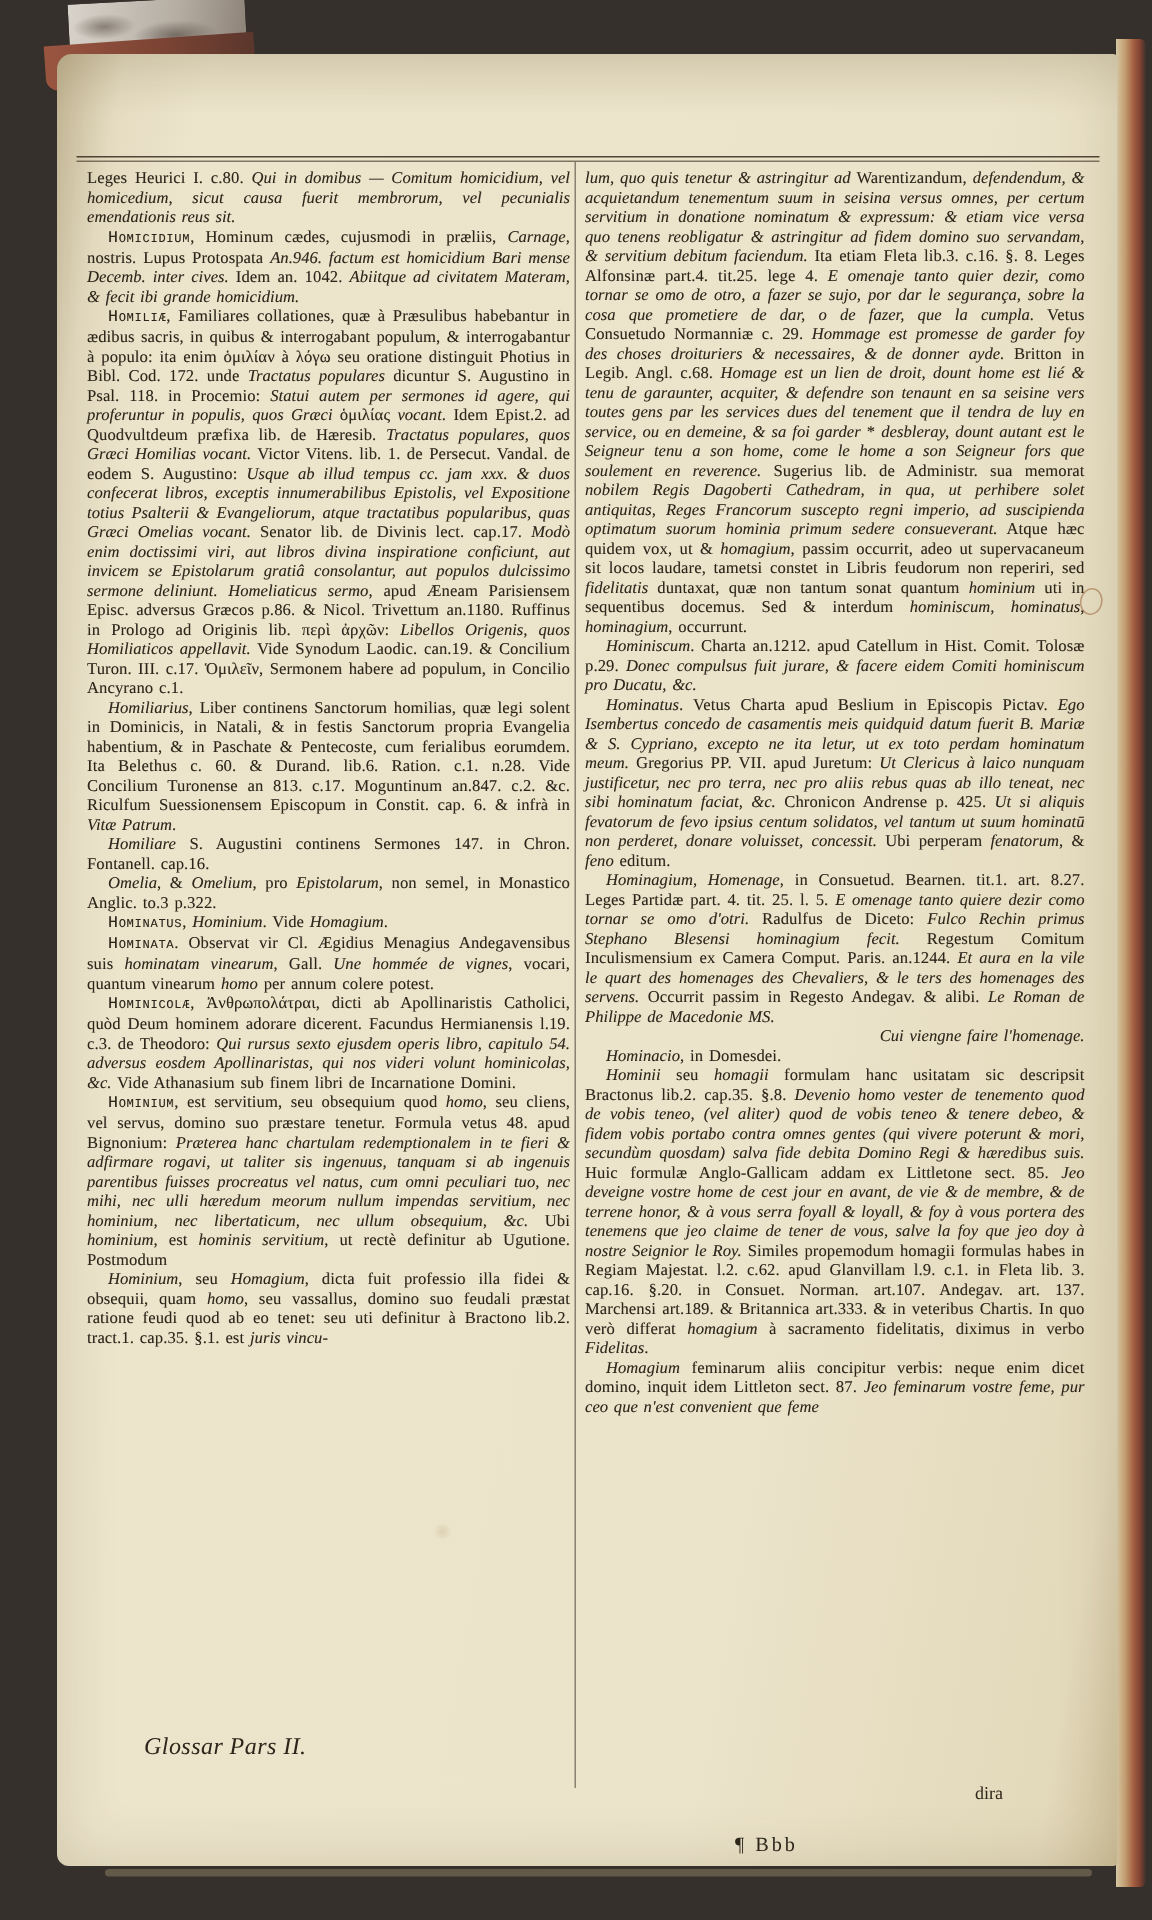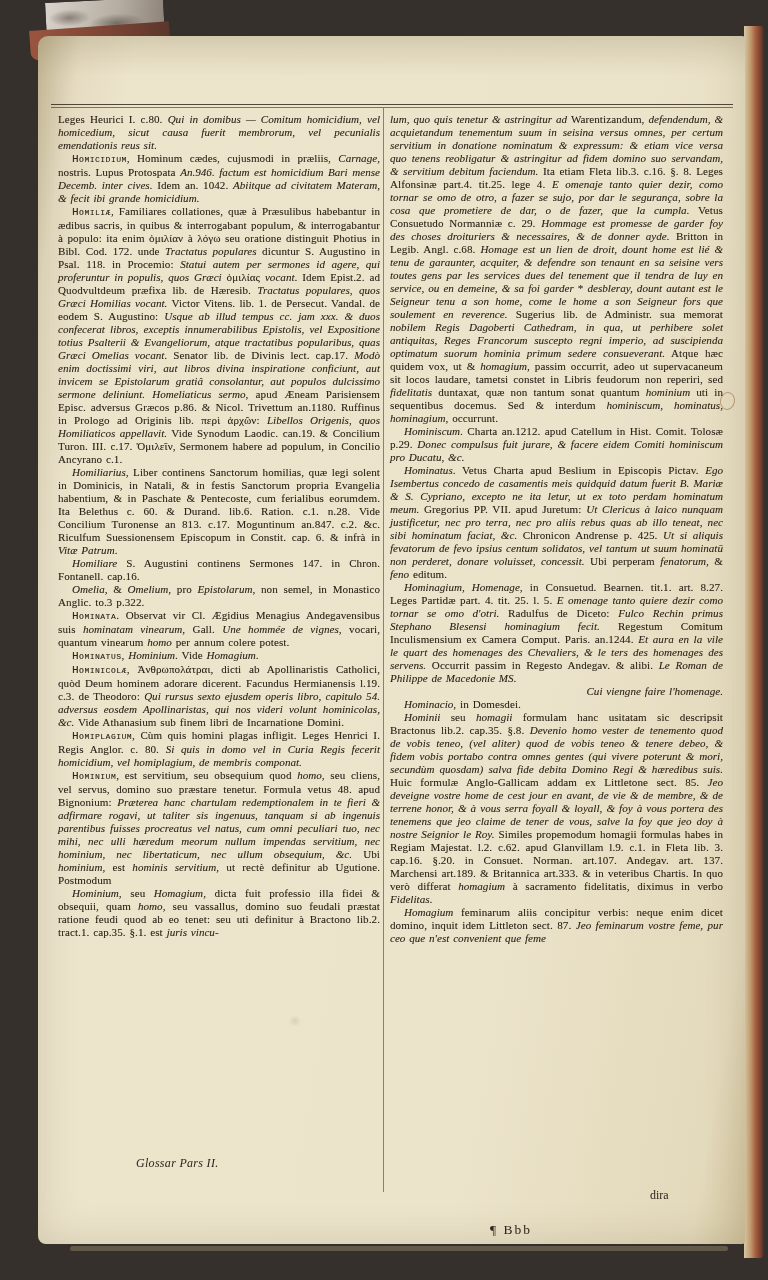--- a/index.html
+++ b/index.html
@@ -76,21 +76,21 @@
     letter-spacing:.1px;word-spacing:1px;
     text-shadow:.2px .2px 0 rgba(40,30,15,.3);
   }
   .colL{left:20px;width:322px;}
   .colR{left:352px;width:333px;}
   .col p{margin:0;}
   .col p.ind{text-indent:14px;}
   .col p.a-center{text-align:right;text-indent:0;}
   .sc{font-variant:small-caps;letter-spacing:.5px;font-family:Liberation Mono, monospace;}
   i{letter-spacing:.05px;}
-  .sig{position:absolute;left:58px;top:1120px;font-style:italic;font-size:12px;letter-spacing:.3px;margin-left:40px;}
+  .sig{position:absolute;left:58px;top:1120px;font-style:italic;font-size:16px;letter-spacing:.3px;}
   .bbb{position:absolute;left:452px;top:1150px;font-size:13.5px;letter-spacing:2px;margin-top:36px;}
   .catch{position:absolute;left:612px;top:1152px;font-size:12px;}
   .omark{
     position:absolute;left:682px;top:356px;width:13px;height:16px;
     border:1.5px solid rgba(150,90,50,.5);border-radius:50%;
     transform:rotate(12deg);
   }
   .spot{position:absolute;border-radius:50%;}
   .spot1{left:640px;top:300px;width:10px;height:8px;background:radial-gradient(circle,rgba(150,110,50,.20),transparent 70%);}
   .spot2{left:250px;top:980px;width:14px;height:10px;background:radial-gradient(circle,rgba(140,100,45,.15),transparent 70%);}
@@ -110,24 +110,23 @@
     <div class="rule"></div>
     <div class="divider"></div>
 
     <div class="col colL">
         <p class="">Leges Heurici I. c.80. <i>Qui in domibus — Comitum homicidium, vel homicedium, sicut causa fuerit membrorum, vel pecunialis emendationis reus sit.</i></p>
         <p class="ind"><span class="sc">Homicidium</span>, Hominum cædes, cujusmodi in præliis, <i>Carnage</i>, nostris. Lupus Protospata <i>An.946. factum est homicidium Bari mense Decemb. inter cives.</i> Idem an. 1042. <i>Abiitque ad civitatem Materam, &amp; fecit ibi grande homicidium.</i></p>
         <p class="ind"><span class="sc">Homiliæ</span>, Familiares collationes, quæ à Præsulibus habebantur in ædibus sacris, in quibus &amp; interrogabant populum, &amp; interrogabantur à populo: ita enim ὁμιλίαν à λόγω seu oratione distinguit Photius in Bibl. Cod. 172. unde <i>Tractatus populares</i> dicuntur S. Augustino in Psal. 118. in Procemio: <i>Statui autem per sermones id agere, qui proferuntur in populis, quos Græci</i> ὁμιλίας <i>vocant</i>. Idem Epist.2. ad Quodvultdeum præfixa lib. de Hæresib. <i>Tractatus populares, quos Græci Homilias vocant.</i> Victor Vitens. lib. 1. de Persecut. Vandal. de eodem S. Augustino: <i>Usque ab illud tempus cc. jam xxx. &amp; duos confecerat libros, exceptis innumerabilibus Epistolis, vel Expositione totius Psalterii &amp; Evangeliorum, atque tractatibus popularibus, quas Græci Omelias vocant.</i> Senator lib. de Divinis lect. cap.17. <i>Modò enim doctissimi viri, aut libros divina inspiratione conficiunt, aut invicem se Epistolarum gratiâ consolantur, aut populos dulcissimo sermone deliniunt. Homeliaticus sermo</i>, apud Æneam Parisiensem Episc. adversus Græcos p.86. &amp; Nicol. Trivettum an.1180. Ruffinus in Prologo ad Originis lib. περὶ ἀρχῶν: <i>Libellos Origenis, quos Homiliaticos appellavit.</i> Vide Synodum Laodic. can.19. &amp; Concilium Turon. III. c.17. Ὁμιλεῖν, Sermonem habere ad populum, in Concilio Ancyrano c.1.</p>
         <p class="ind"><i>Homiliarius</i>, Liber continens Sanctorum homilias, quæ legi solent in Dominicis, in Natali, &amp; in festis Sanctorum propria Evangelia habentium, &amp; in Paschate &amp; Pentecoste, cum ferialibus eorumdem. Ita Belethus c. 60. &amp; Durand. lib.6. Ration. c.1. n.28. Vide Concilium Turonense an 813. c.17. Moguntinum an.847. c.2. &amp;c. Riculfum Suessionensem Episcopum in Constit. cap. 6. &amp; infrà in <i>Vitæ Patrum</i>.</p>
         <p class="ind"><i>Homiliare</i> S. Augustini continens Sermones 147. in Chron. Fontanell. cap.16.</p>
         <p class="ind"><i>Omelia</i>, &amp; <i>Omelium</i>, pro <i>Epistolarum</i>, non semel, in Monastico Anglic. to.3 p.322.</p>
+        <p class="ind"><span class="sc">Hominatus</span>, <i>Hominium</i>. Vide <i>Homagium</i>.</p>
         <p class="ind"><span class="sc">Hominata</span>. Observat vir Cl. Ægidius Menagius Andegavensibus suis <i>hominatam vinearum</i>, Gall. <i>Une hommée de vignes</i>, vocari, quantum vinearum <i>homo</i> per annum colere potest.</p>
-        <p class="ind"><span class="sc">Hominatus</span>, <i>Hominium</i>. Vide <i>Homagium</i>.</p>
         <p class="ind"><span class="sc">Hominicolæ</span>, Ἀνθρωπολάτραι, dicti ab Apollinaristis Catholici, quòd Deum hominem adorare dicerent. Facundus Hermianensis l.19. c.3. de Theodoro: <i>Qui rursus sexto ejusdem operis libro, capitulo 54. adversus eosdem Apollinaristas, qui nos videri volunt hominicolas, &amp;c.</i> Vide Athanasium sub finem libri de Incarnatione Domini.</p>
-        <p class="ind"><span class="sc">Homiplagium</span>, Cùm quis homini plagas infligit. Leges Henrici I. Regis Anglor. c. 80. <i>Si quis in domo vel in Curia Regis fecerit homicidium, vel homiplagium, de membris componat.</i></p>
         <p class="ind"><span class="sc">Hominium</span>, est servitium, seu obsequium quod <i>homo</i>, seu cliens, vel servus, domino suo præstare tenetur. Formula vetus 48. apud Bignonium: <i>Præterea hanc chartulam redemptionalem in te fieri &amp; adfirmare rogavi, ut taliter sis ingenuus, tanquam si ab ingenuis parentibus fuisses procreatus vel natus, cum omni peculiari tuo, nec mihi, nec ulli hæredum meorum nullum impendas servitium, nec hominium, nec libertaticum, nec ullum obsequium, &amp;c.</i> Ubi <i>hominium</i>, est <i>hominis servitium</i>, ut rectè definitur ab Ugutione. Postmodum</p>
         <p class="ind"><i>Hominium</i>, seu <i>Homagium</i>, dicta fuit professio illa fidei &amp; obsequii, quam <i>homo</i>, seu vassallus, domino suo feudali præstat ratione feudi quod ab eo tenet: seu uti definitur à Bractono lib.2. tract.1. cap.35. §.1. est <i>juris vincu-</i></p>
       </div>
     <div class="col colR">
         <p class=""><i>lum, quo quis tenetur &amp; astringitur ad</i> Warentizandum, <i>defendendum, &amp; acquietandum tenementum suum in seisina versus omnes, per certum servitium in donatione nominatum &amp; expressum: &amp; etiam vice versa quo tenens reobligatur &amp; astringitur ad fidem domino suo servandam, &amp; servitium debitum faciendum.</i> Ita etiam Fleta lib.3. c.16. §. 8. Leges Alfonsinæ part.4. tit.25. lege 4. <i>E omenaje tanto quier dezir, como tornar se omo de otro, a fazer se sujo, por dar le segurança, sobre la cosa que prometiere de dar, o de fazer, que la cumpla.</i> Vetus Consuetudo Normanniæ c. 29. <i>Hommage est promesse de garder foy des choses droituriers &amp; necessaires, &amp; de donner ayde.</i> Britton in Legib. Angl. c.68. <i>Homage est un lien de droit, dount home est lié &amp; tenu de garaunter, acquiter, &amp; defendre son tenaunt en sa seisine vers toutes gens par les services dues del tenement que il tendra de luy en service, ou en demeine, &amp; sa foi garder</i> * <i>desbleray, dount autant est le Seigneur tenu a son home, come le home a son Seigneur fors que soulement en reverence.</i> Sugerius lib. de Administr. sua memorat <i>nobilem Regis Dagoberti Cathedram, in qua, ut perhibere solet antiquitas, Reges Francorum suscepto regni imperio, ad suscipienda optimatum suorum hominia primum sedere consueverant.</i> Atque hæc quidem vox, ut &amp; <i>homagium</i>, passim occurrit, adeo ut supervacaneum sit locos laudare, tametsi constet in Libris feudorum non reperiri, sed <i>fidelitatis</i> duntaxat, quæ non tantum sonat quantum <i>hominium</i> uti in sequentibus docemus. Sed &amp; interdum <i>hominiscum, hominatus, hominagium</i>, occurrunt.</p>
         <p class="ind"><i>Hominiscum</i>. Charta an.1212. apud Catellum in Hist. Comit. Tolosæ p.29. <i>Donec compulsus fuit jurare, &amp; facere eidem Comiti hominiscum pro Ducatu, &amp;c.</i></p>
         <p class="ind"><i>Hominatus</i>. Vetus Charta apud Beslium in Episcopis Pictav. <i>Ego Isembertus concedo de casamentis meis quidquid datum fuerit B. Mariæ &amp; S. Cypriano, excepto ne ita letur, ut ex toto perdam hominatum meum.</i> Gregorius PP. VII. apud Juretum: <i>Ut Clericus à laico nunquam justificetur, nec pro terra, nec pro aliis rebus quas ab illo teneat, nec sibi hominatum faciat, &amp;c.</i> Chronicon Andrense p. 425. <i>Ut si aliquis fevatorum de fevo ipsius centum solidatos, vel tantum ut suum hominatū non perderet, donare voluisset, concessit.</i> Ubi perperam <i>fenatorum</i>, &amp; <i>feno</i> editum.</p>
         <p class="ind"><i>Hominagium, Homenage</i>, in Consuetud. Bearnen. tit.1. art. 8.27. Leges Partidæ part. 4. tit. 25. l. 5. <i>E omenage tanto quiere dezir como tornar se omo d'otri.</i> Radulfus de Diceto: <i>Fulco Rechin primus Stephano Blesensi hominagium fecit.</i> Regestum Comitum Inculismensium ex Camera Comput. Paris. an.1244. <i>Et aura en la vile le quart des homenages des Chevaliers, &amp; le ters des homenages des servens.</i> Occurrit passim in Regesto Andegav. &amp; alibi. <i>Le Roman de Philippe de Macedonie MS.</i></p>
         <p class=" a-center"><i>Cui viengne faire l'homenage.</i></p>
         <p class="ind"><i>Hominacio</i>, in Domesdei.</p>

